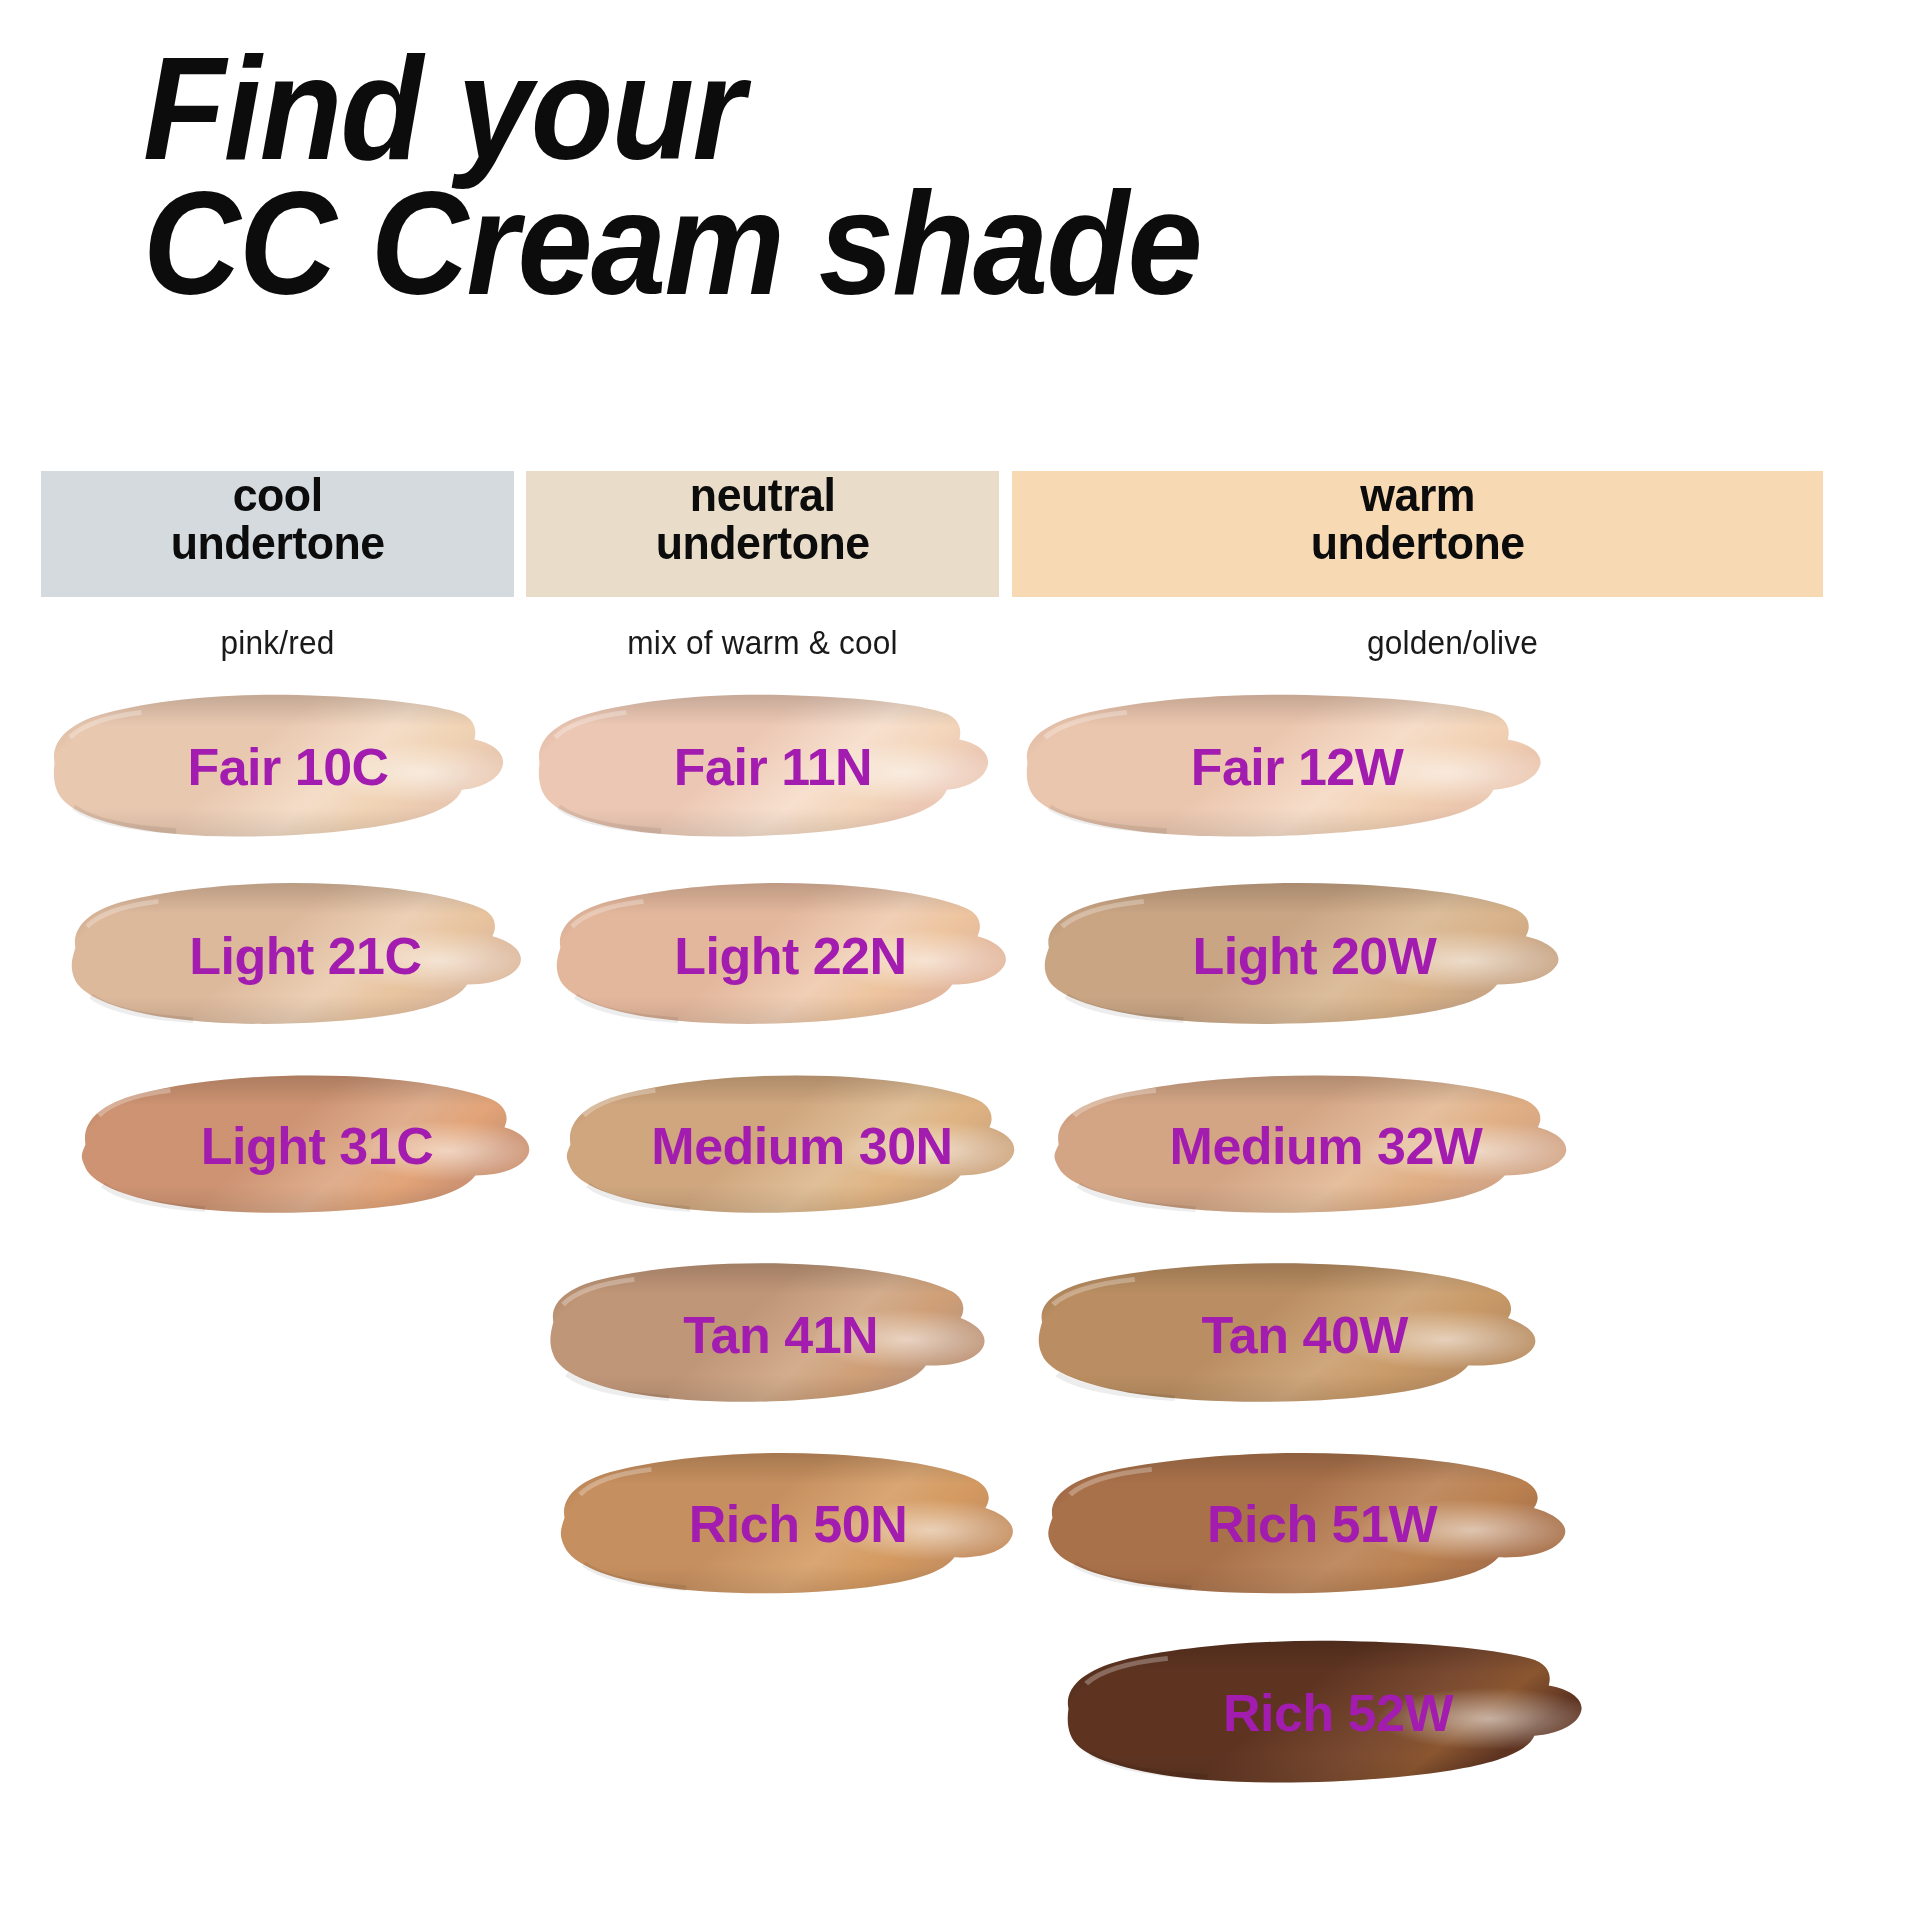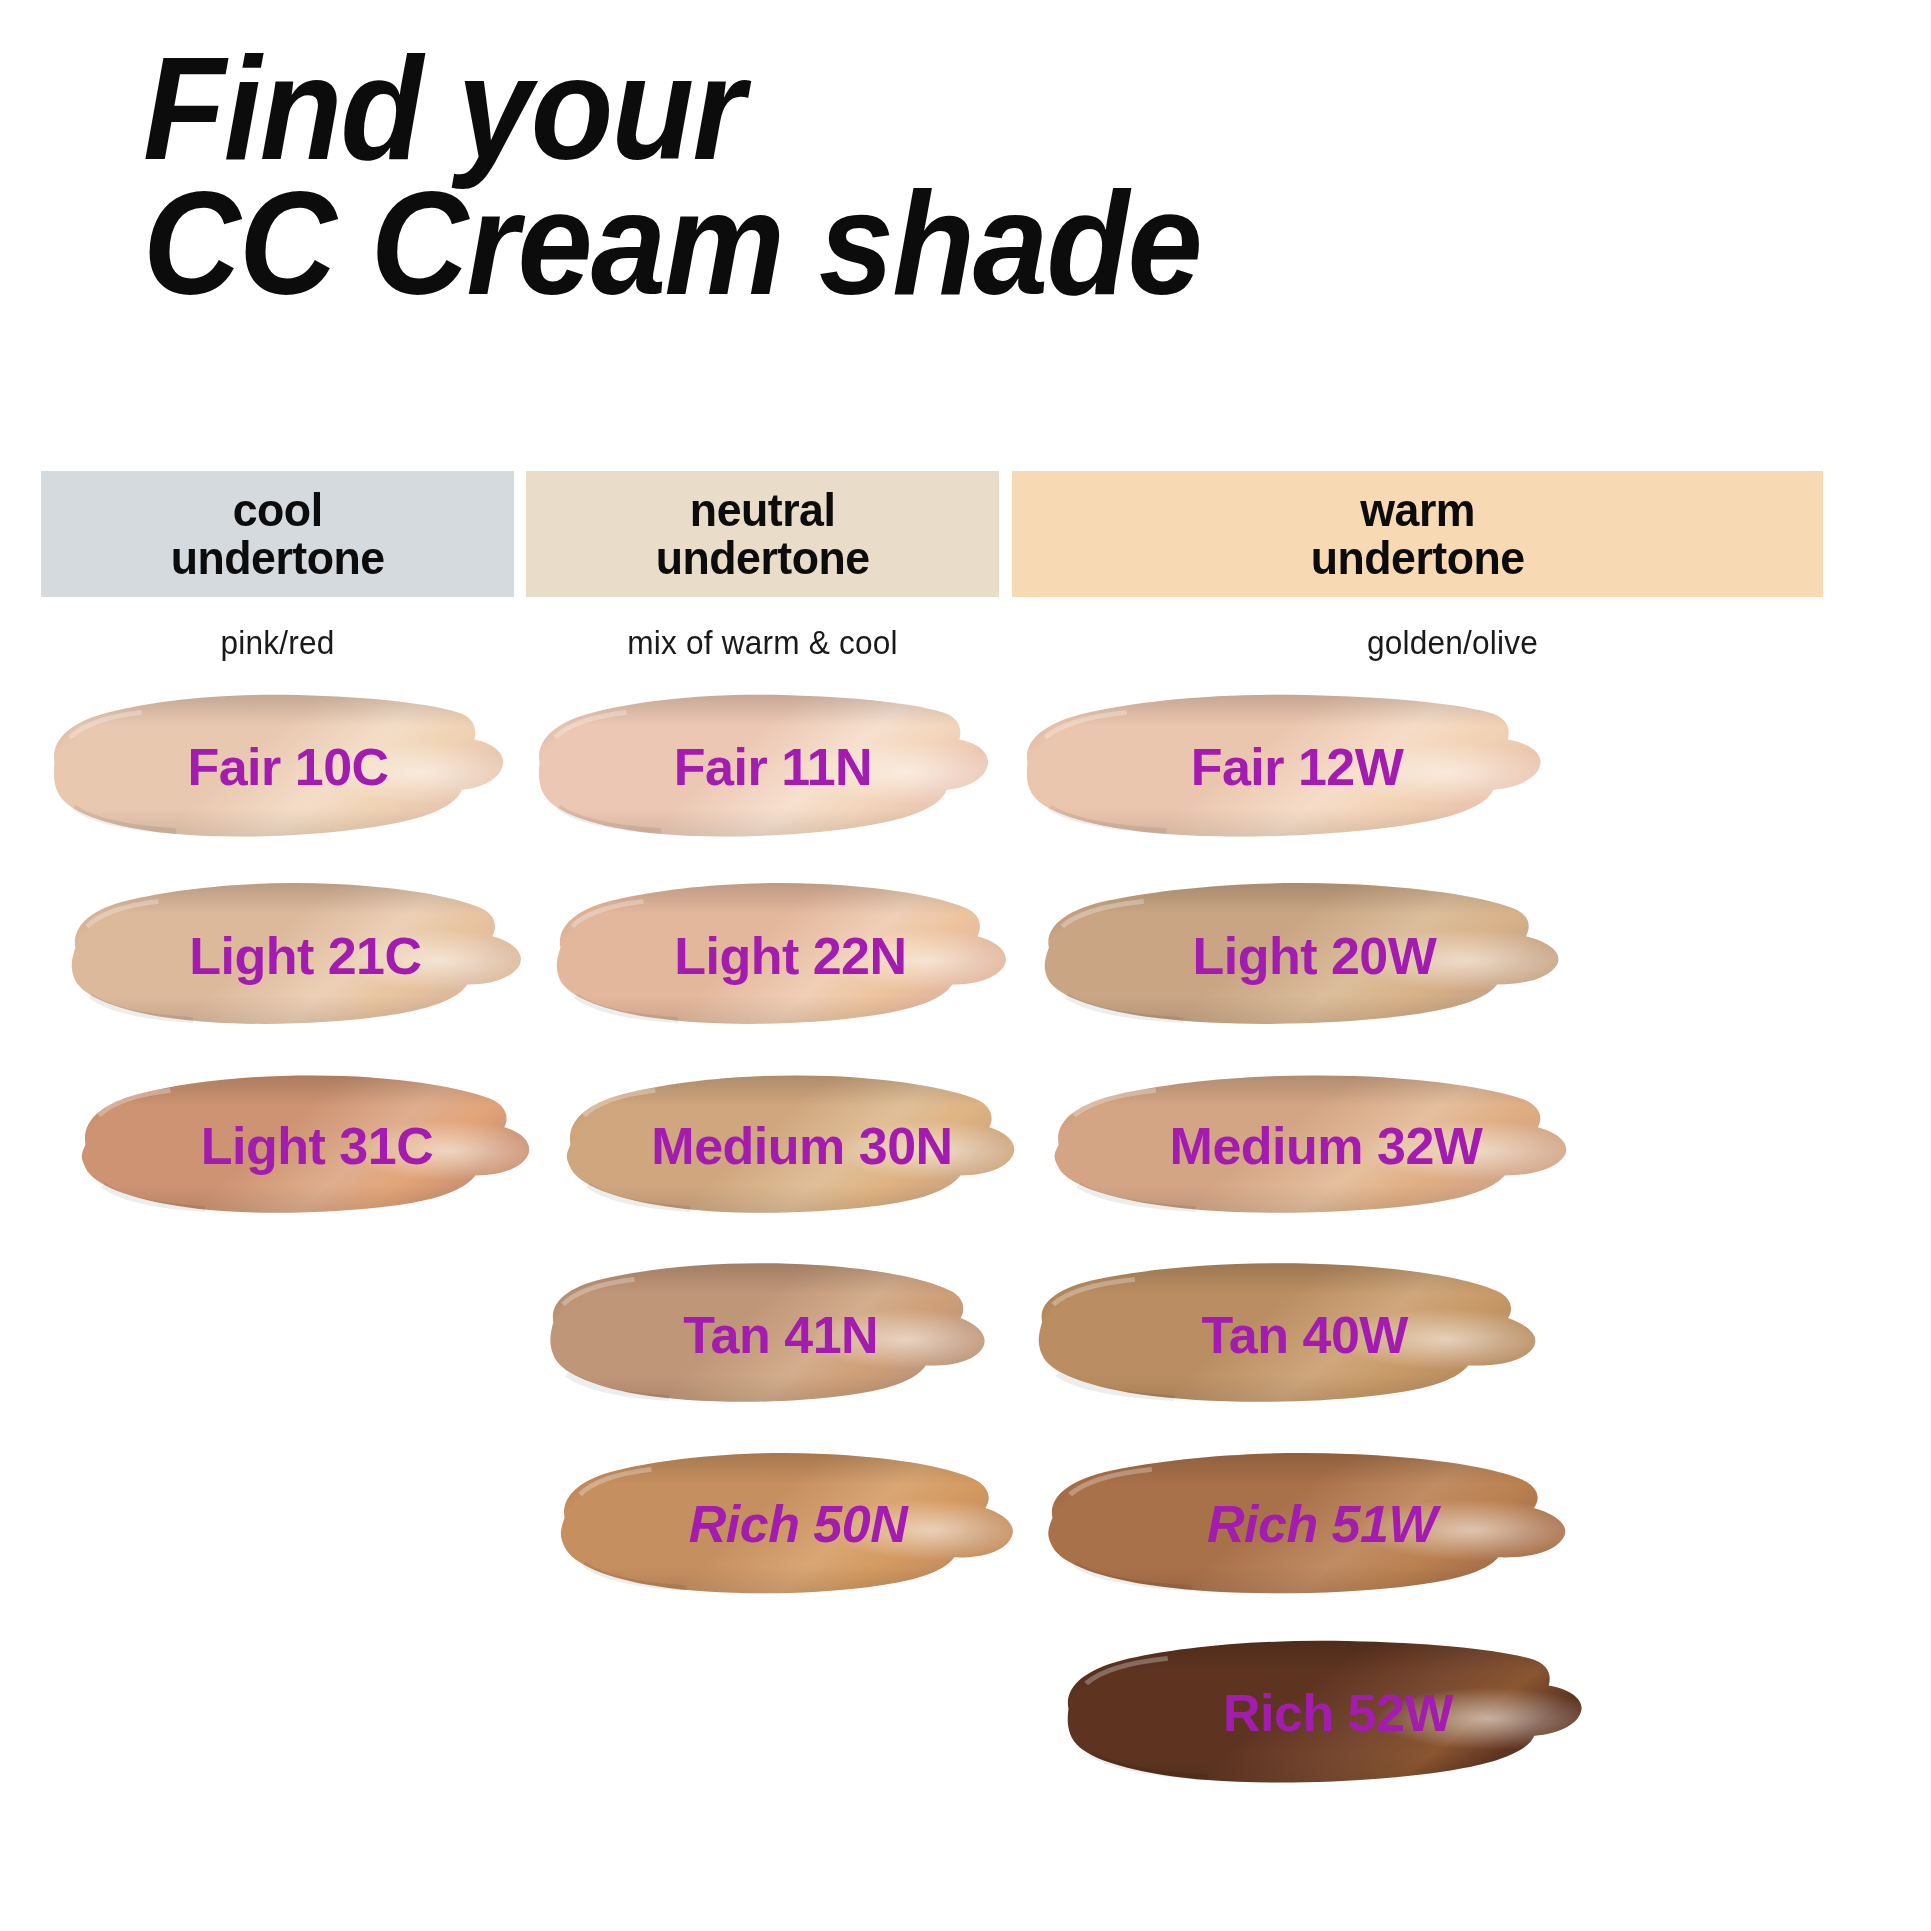--- a/index.html
+++ b/index.html
@@ -51,21 +51,21 @@
     width: 473px;
   }
   .col-0 { left: 41px; }
   .col-1 { left: 526px; }
   .col-2 { left: 1012px; }
   .col-2 { width: 881px; }
 
   .col-header {
     height: 126px;
     display: flex;
-    align-items: center;
+    align-items: flex-start;
     justify-content: center;
     text-align: center;
   }
   .col-2 .col-header { width: 811px; }
   .col-header-inner {
     font-family: "Liberation Sans Narrow", "Liberation Sans", sans-serif;
     font-weight: bold;
     font-size: 47px;
     line-height: 1.02;
     letter-spacing: -0.5px;
@@ -122,21 +122,21 @@
     pointer-events: none;
   }
   
   .col-2 .swatch, .col-2 .swatch svg, .col-2 .swatch-label { width: 541px; }
   .col-2 .swatch-label { padding-left: 29px; }
 
   
   .nudge-r1 { margin-left: 17.4px; }
   .nudge-r2 { margin-left: 29px; }
   .nudge-r3 { margin-left: 7.7px; }
-  .nudge-r4 { margin-left: 25px; font-style: italic; }
+  .nudge-r4 { margin-left: 25px; }
   .nudge-r5 { margin-left: 41px; }
 </style>
 </head>
 <body>
 
 <div id="title-block">
   <div class="title-line">Find your</div>
   <div class="title-line">CC Cream shade</div>
 </div>
 

